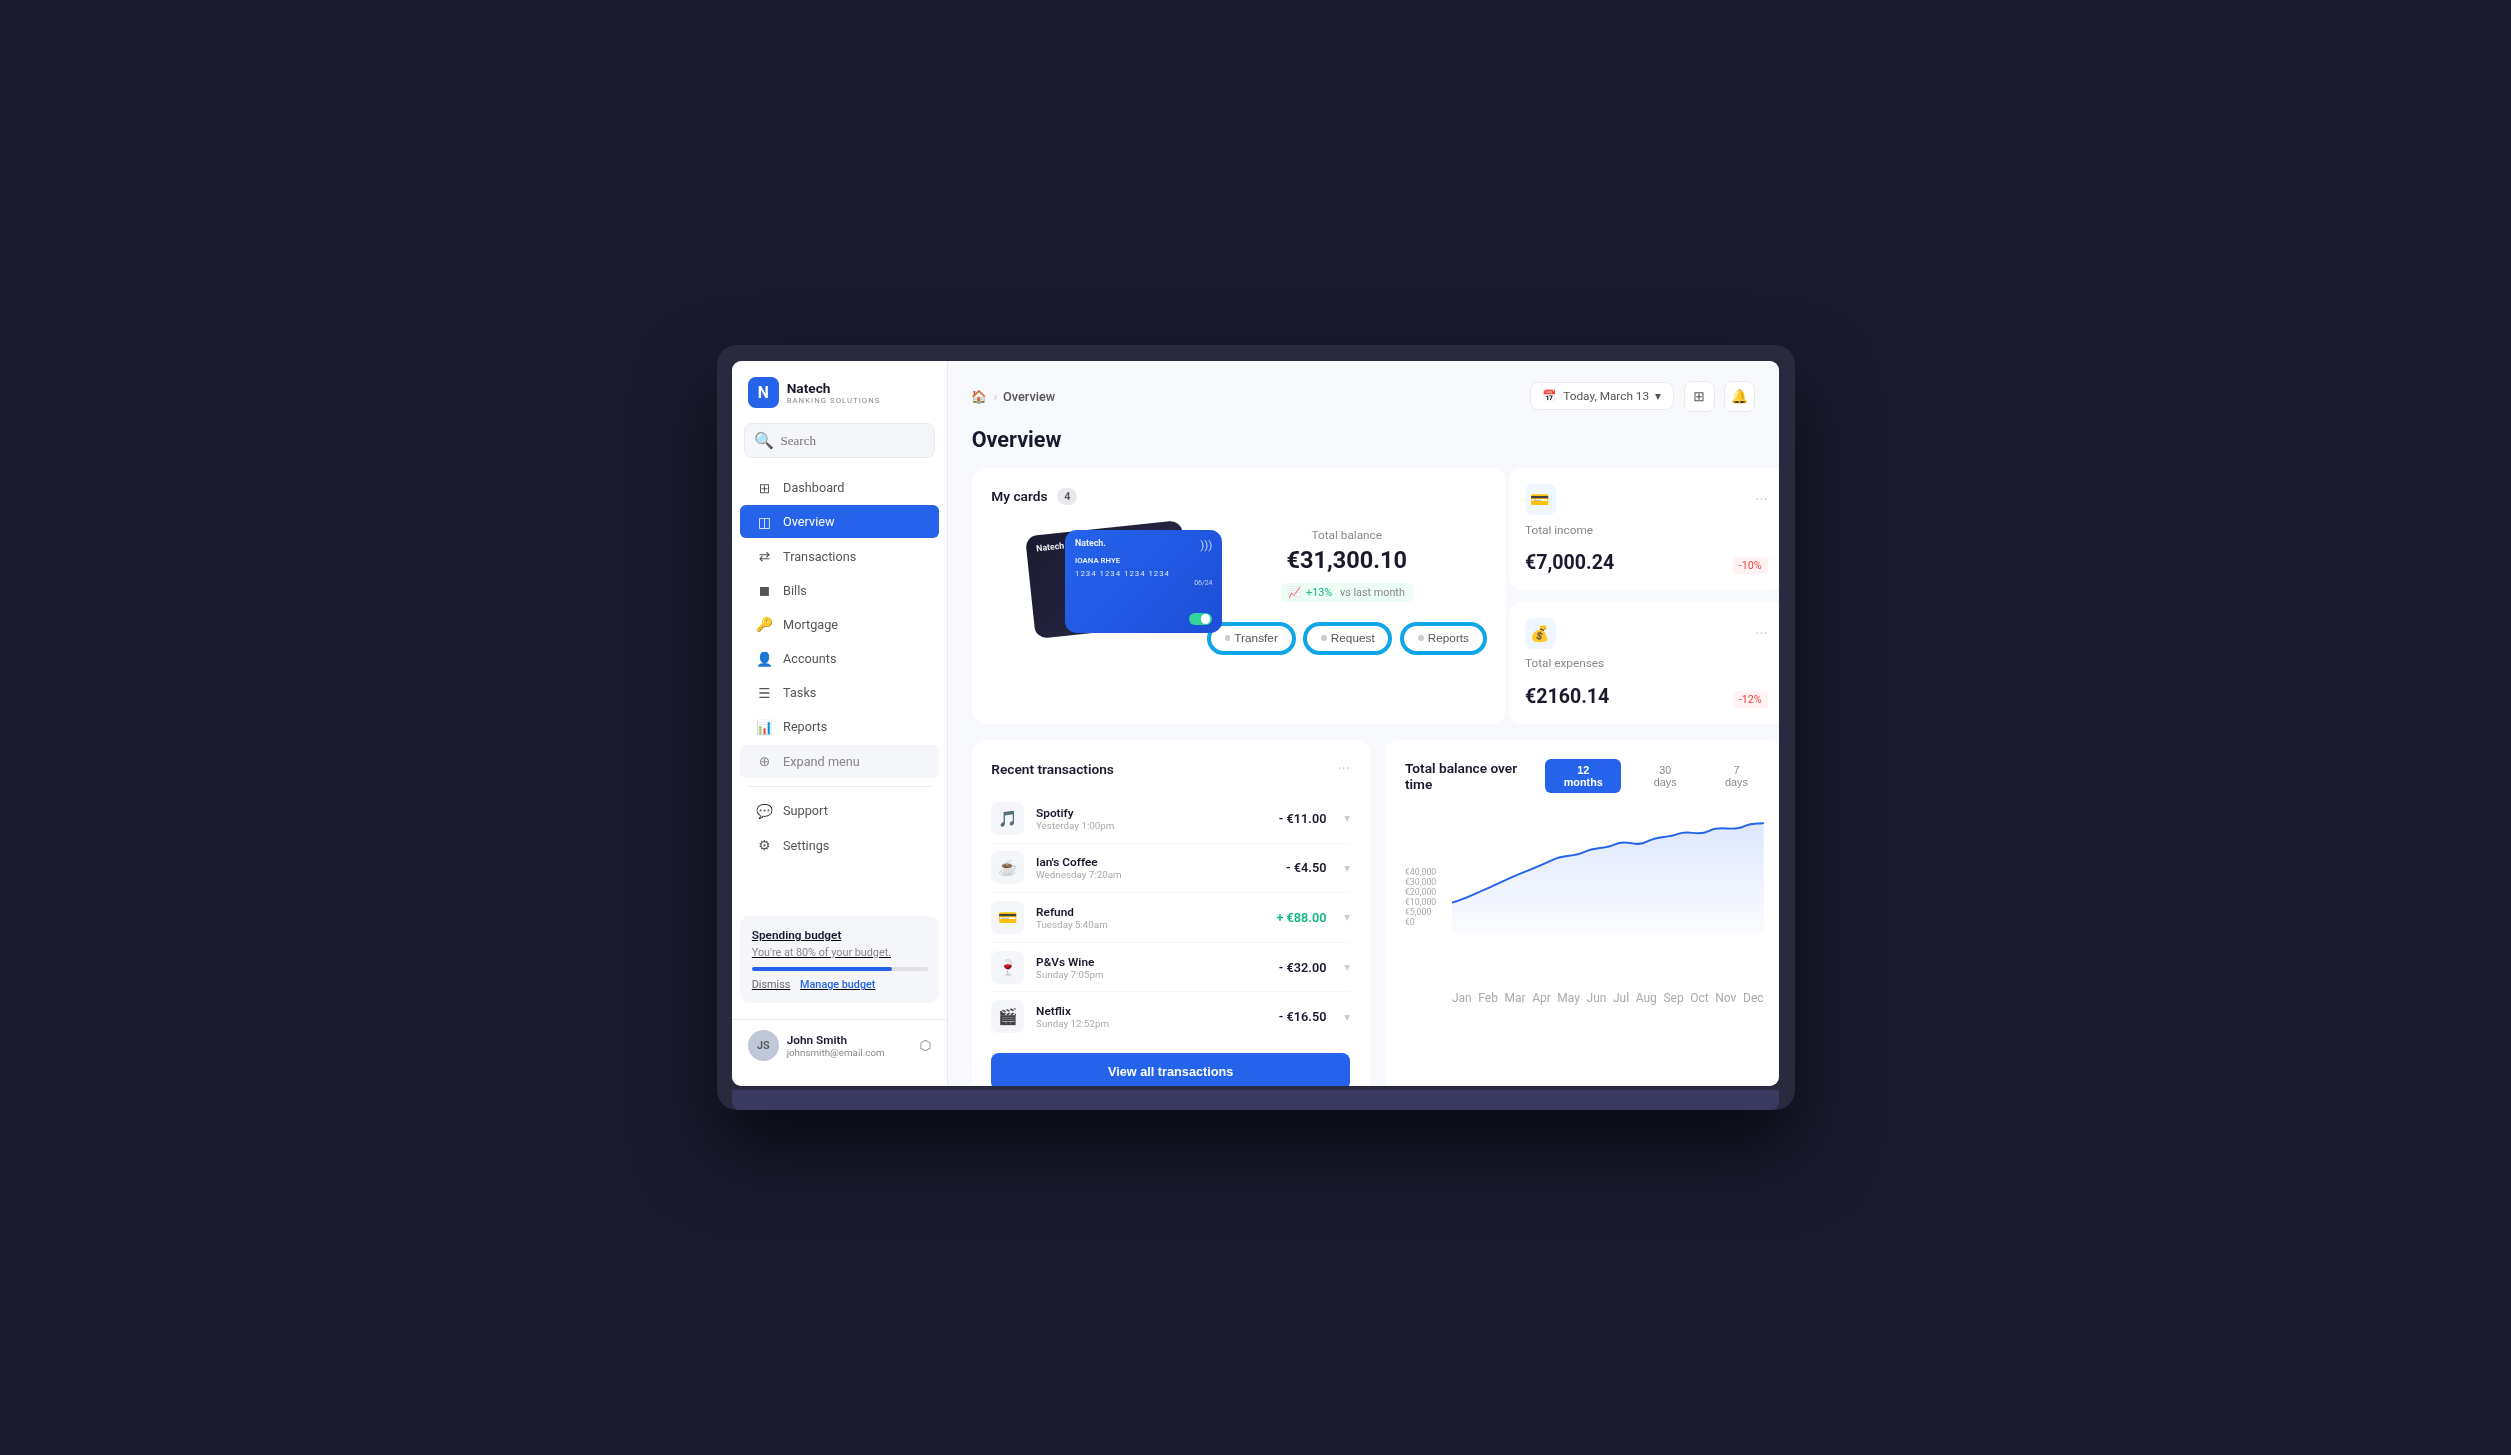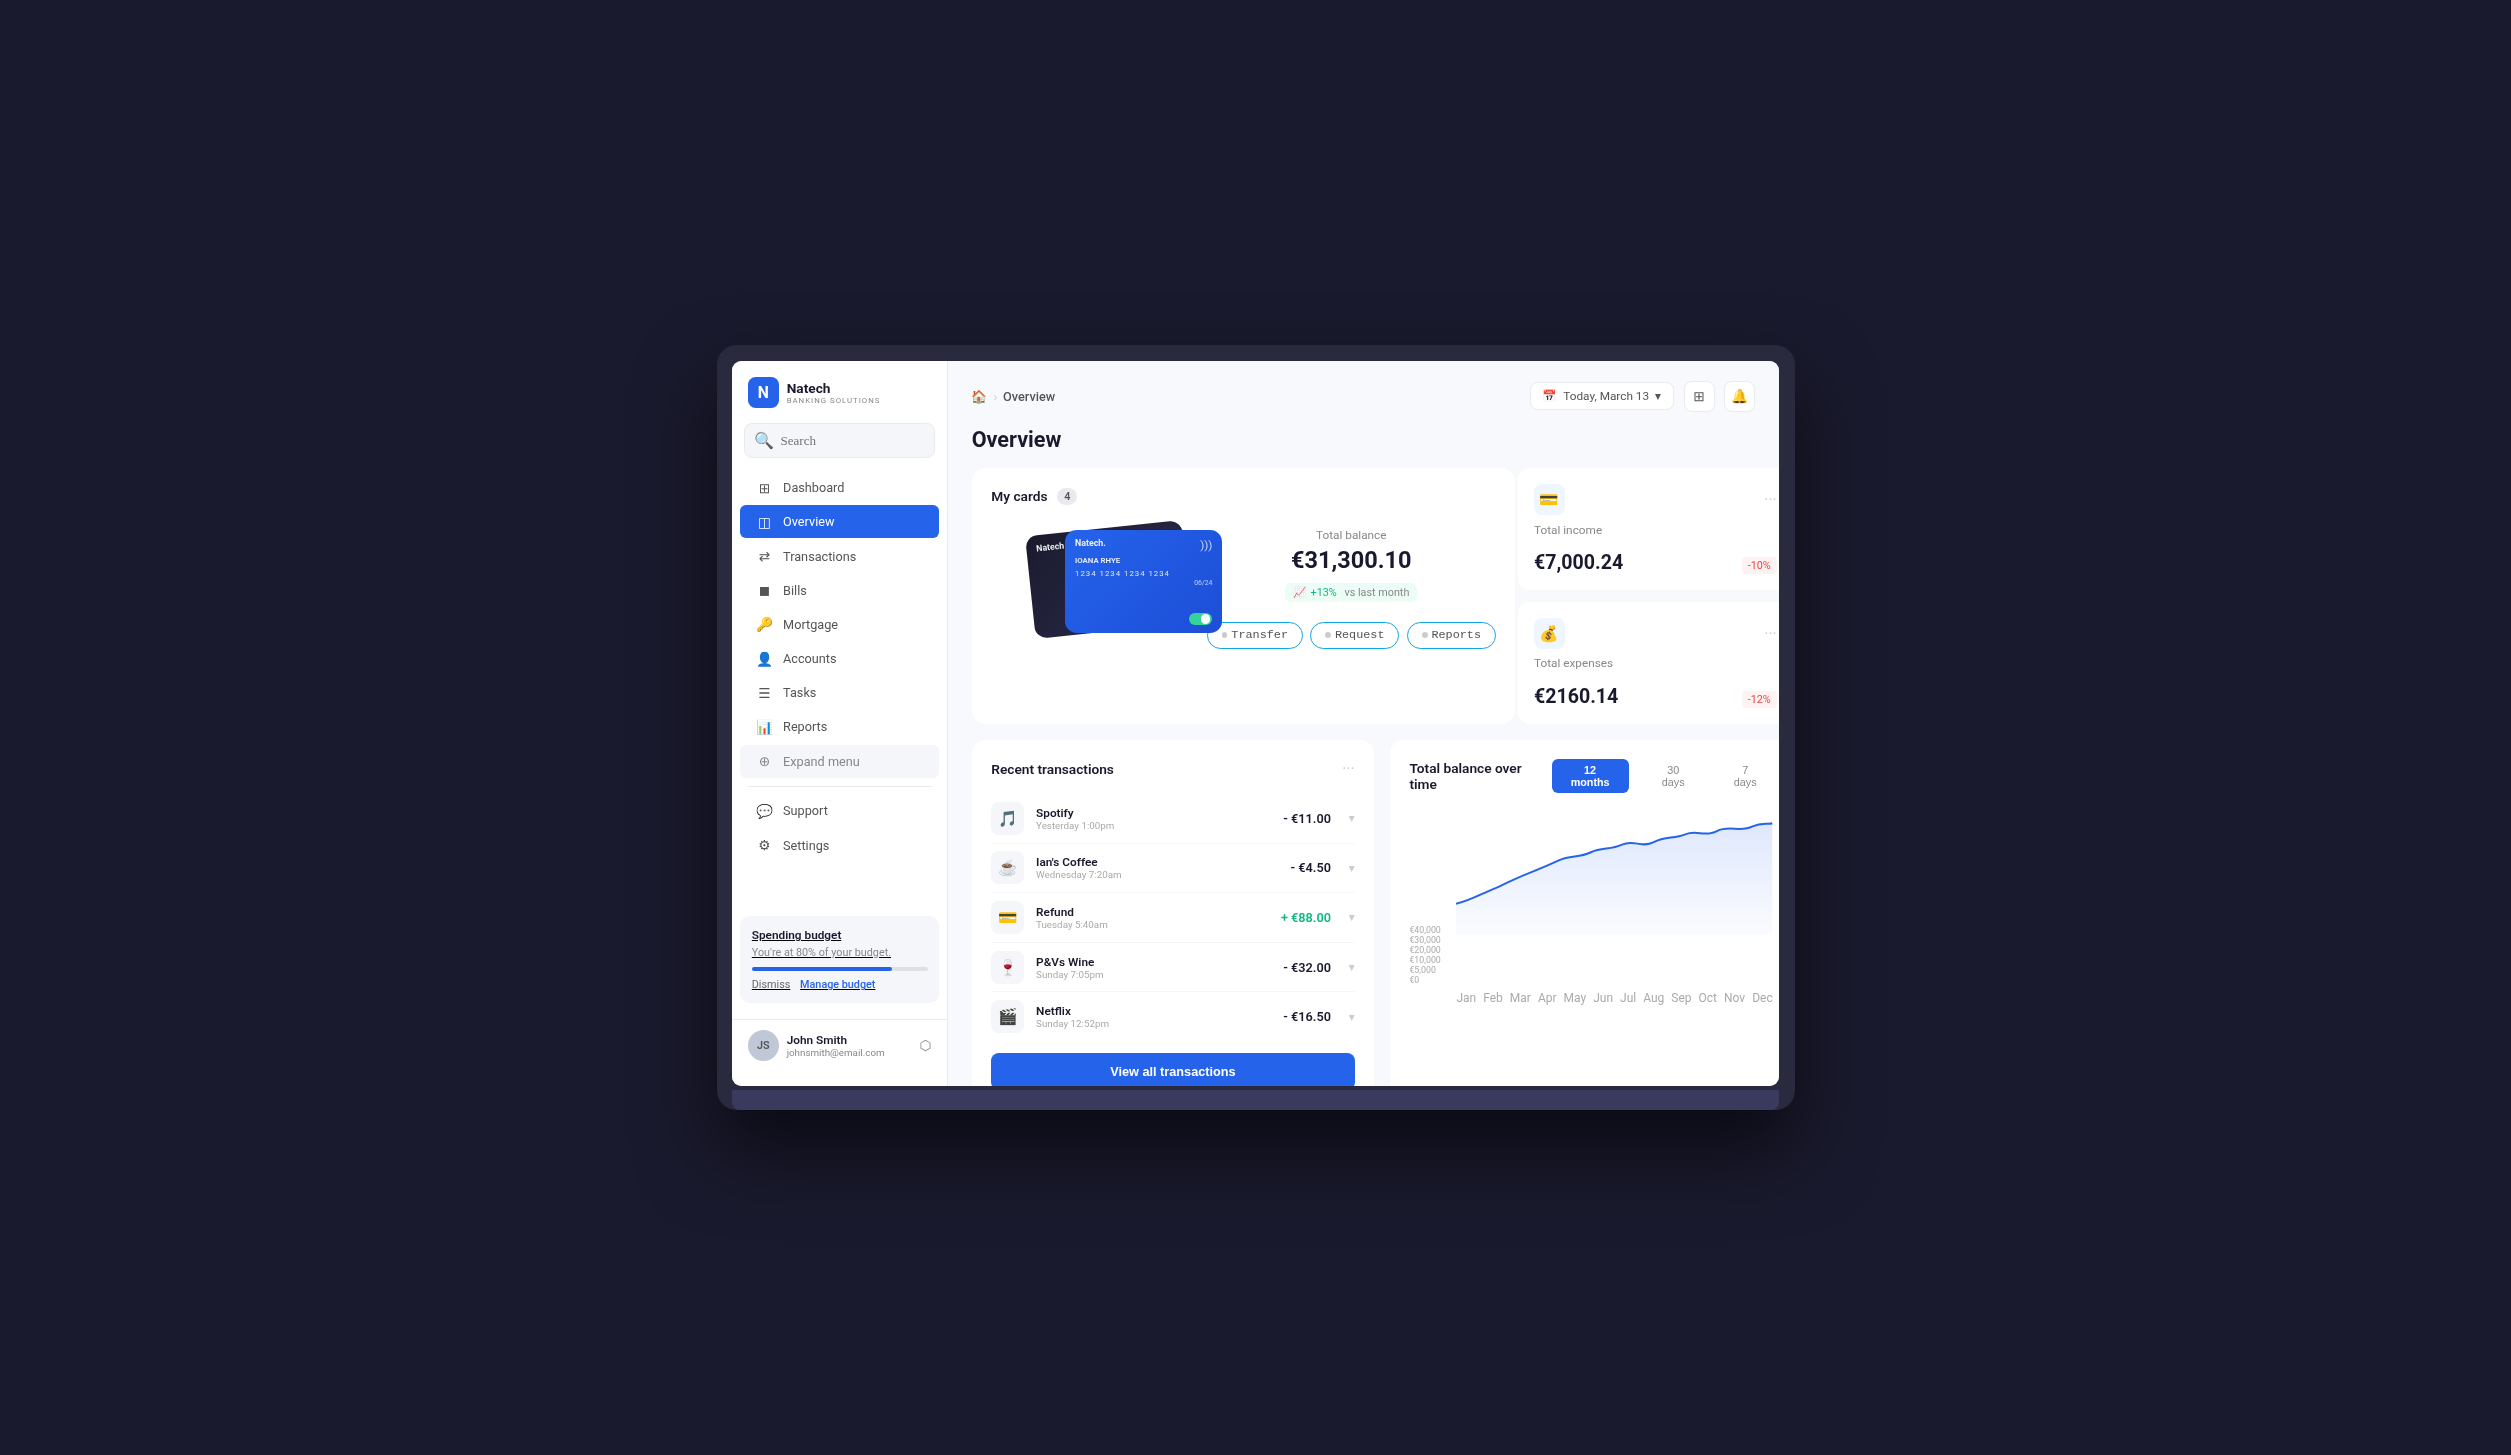--- a/index.html
+++ b/index.html
@@ -231,27 +231,26 @@
       padding: 2.9px 7.8px;
       border-radius: 5.9px;
     }
     .balance-change .vs { color: #888; margin-left: 3.9px; }
     .card-actions { display: flex; gap: 7.8px; justify-content: center; margin-top: 11.8px; }
     .card-action-btn {
       display: flex;
       align-items: center;
       gap: 3.9px;
       padding: 5.9px 13.7px;
-      border: 1px solid #0ea5e9;
+      border: 4px solid #0ea5e9;
       border-radius: 19.6px;
       font-size: 11.8px;
       color: #555;
       cursor: pointer;
       background: #fff;
-      font-family: Liberation Mono, monospace;
     }
     .card-action-btn .dot { width: 5.9px; height: 5.9px; border-radius: 50%; background: #ccc; }
     
     .stat-cards { display: flex; flex-direction: column; gap: 11.8px; }
     .stat-card {
       background: #fff;
       border-radius: 11.8px;
       padding: 15.7px;
       flex: 1;
     }
@@ -320,21 +319,21 @@
       padding: 4.9px 11.8px;
       border-radius: 5.9px;
       font-size: 10.8px;
       cursor: pointer;
       color: #888;
       background: transparent;
       border: none;
     }
     .time-tab.active { background: #2563eb; color: white; font-weight: 600; }
     .chart-area { position: relative; height: 196px; }
-    .chart-y-labels { position: absolute; left: 0; top: 0; bottom: 19.6px; display: flex; flex-direction: column; justify-content: flex-end; }
+    .chart-y-labels { position: absolute; left: 0; top: 0; bottom: 19.6px; display: flex; flex-direction: column; justify-content: center; }
     .chart-y-label { font-size: 8.8px; color: #aaa; }
     .chart-svg { position: absolute; left: 47px; right: 0; top: 0; bottom: 19.6px; }
     .chart-x-labels { position: absolute; left: 47px; right: 0; bottom: 0; display: flex; justify-content: space-between; }
     .chart-x-label { font-size: 12px; color: #aaa; }
     .laptop-base {
       height: 19.6px;
       background: #3a3a5e;
       border-radius: 0 0 7.8px 7.8px;
       margin-top: 3.9px;
     }

